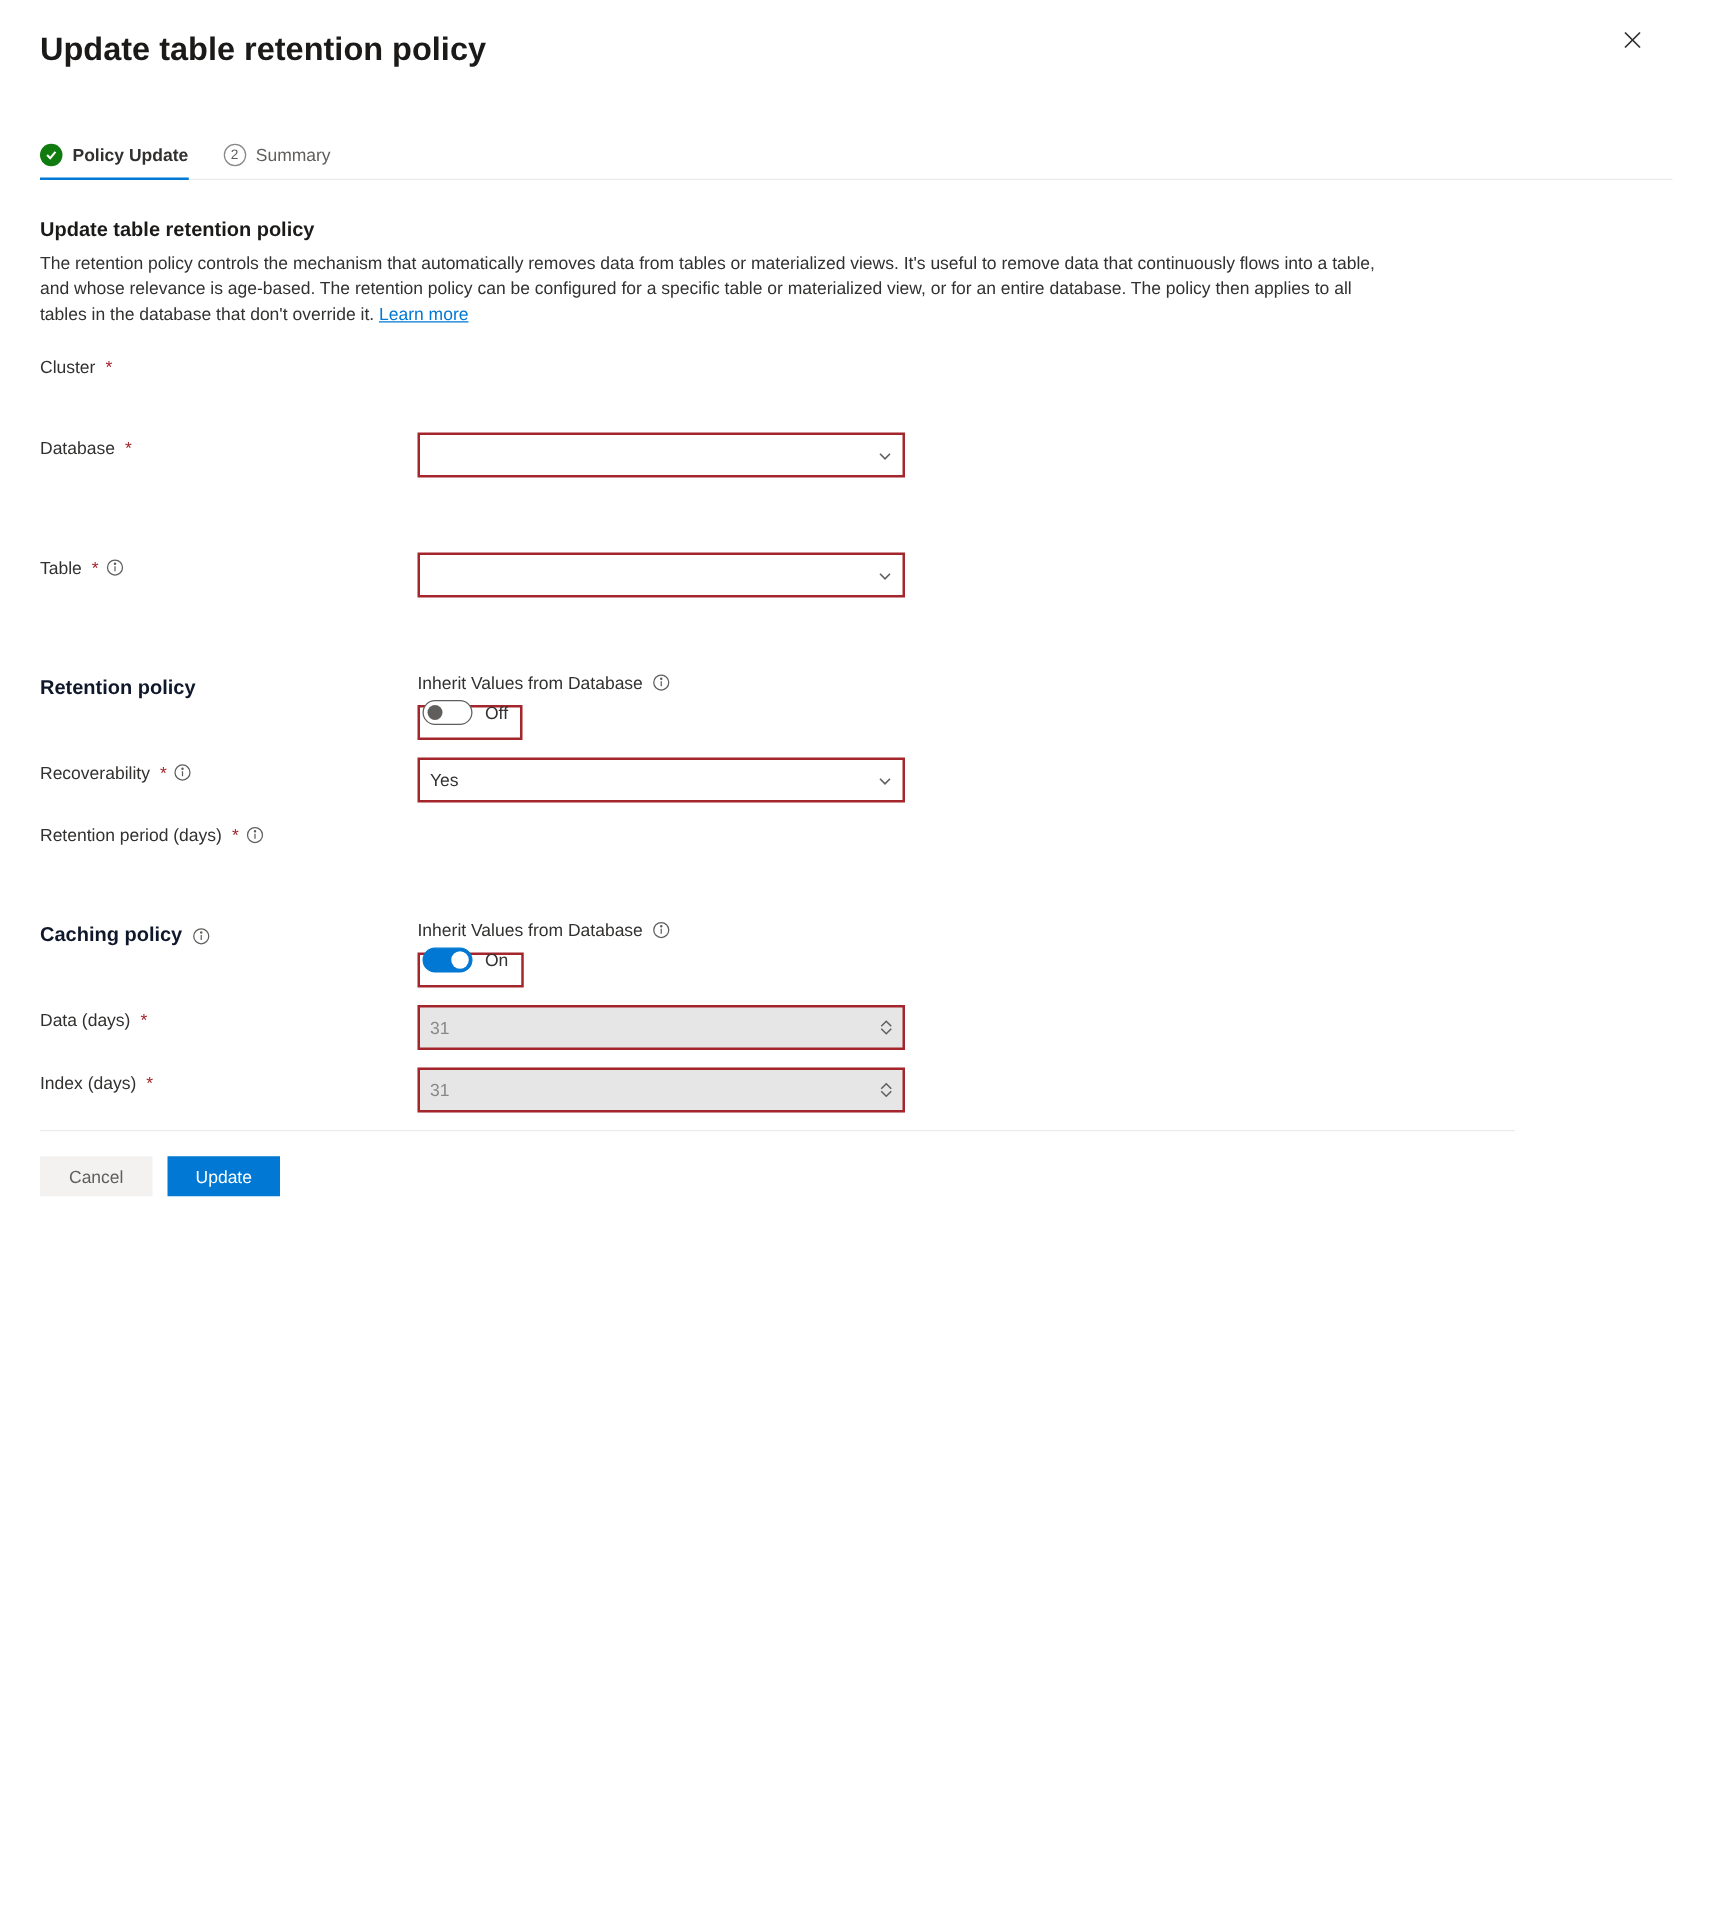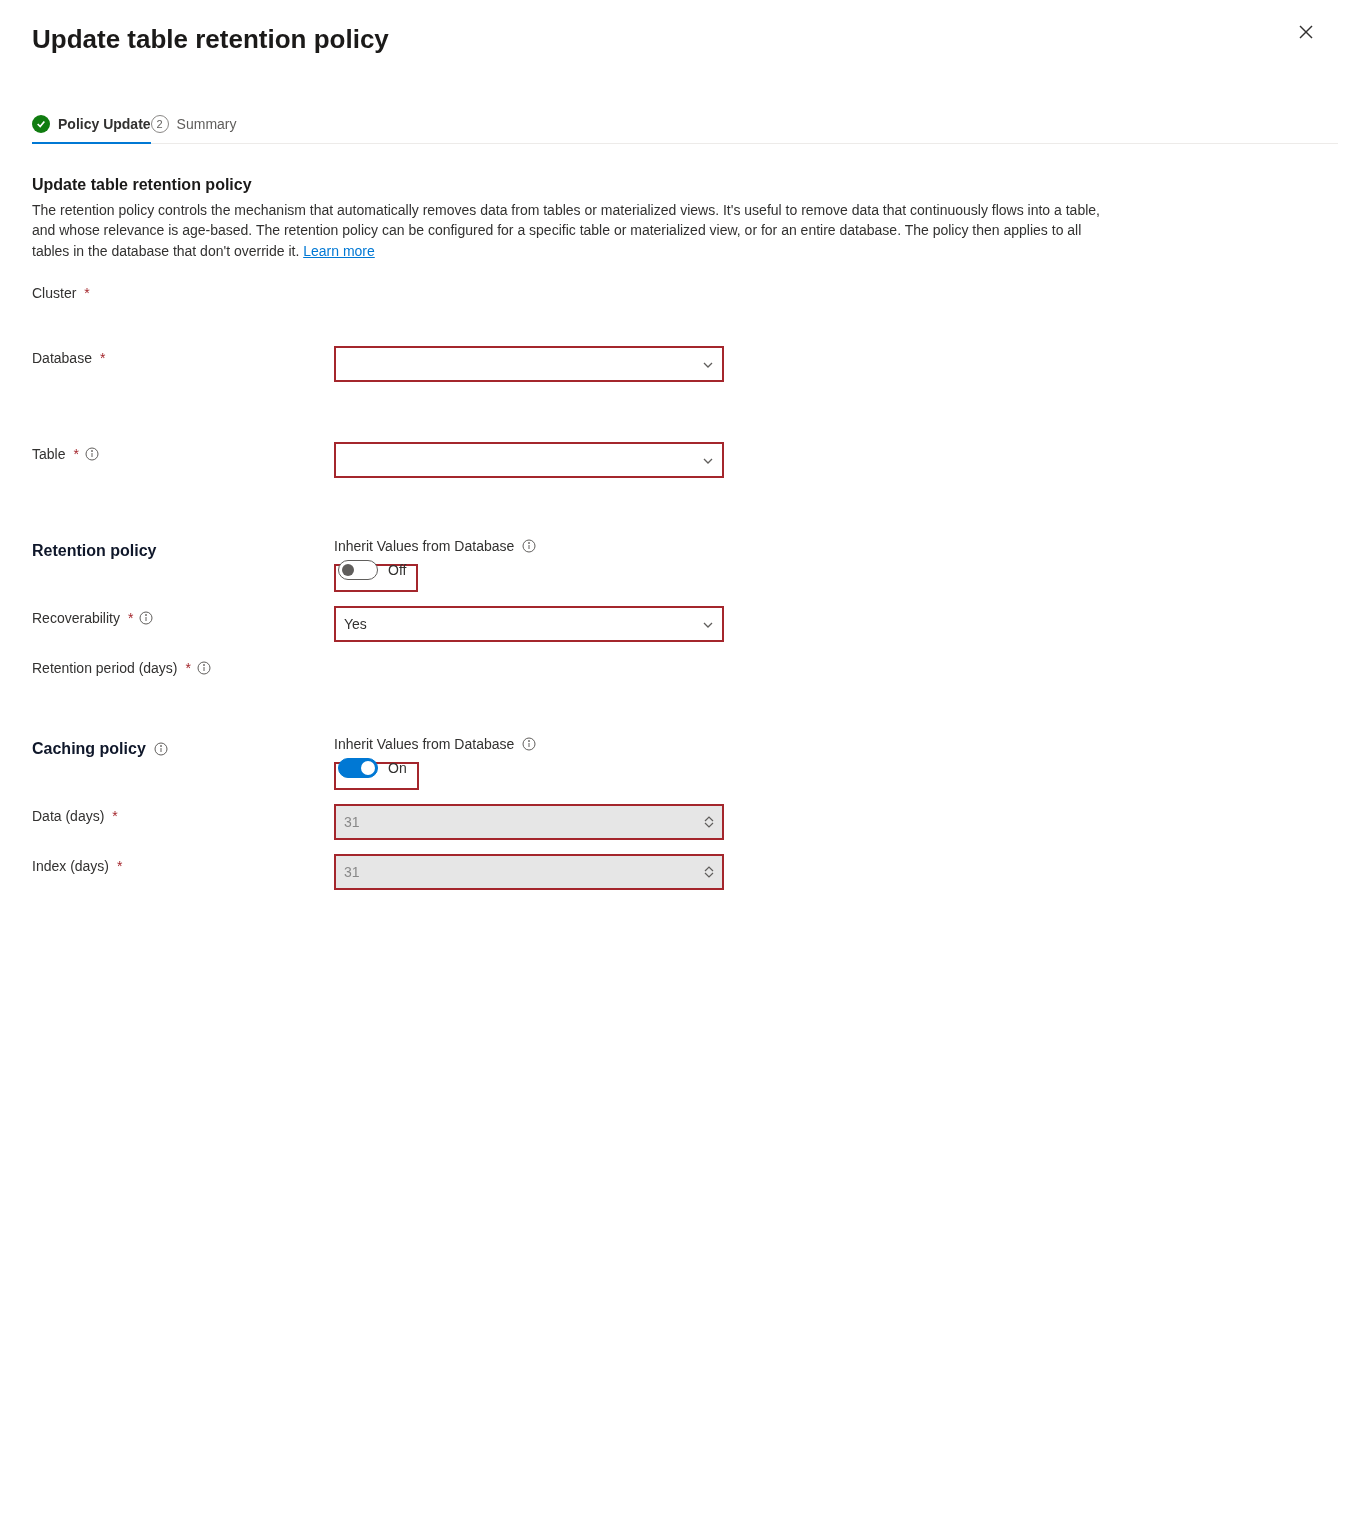--- a/index.html
+++ b/index.html
@@ -23,20 +23,21 @@
     }
     .close-icon {
       width: 16px;
       height: 16px;
       cursor: pointer;
       color: #323130;
       margin-right: 24px;
     }
     .tabs {
       display: flex;
+      gap: 28px;
       border-bottom: 1px solid #edebe9;
       margin-bottom: 32px;
     }
     .tab {
       display: flex;
       align-items: center;
       gap: 8px;
       padding-bottom: 10px;
       cursor: pointer;
       font-size: 14px;
@@ -425,13 +426,17 @@
               <polyline points="1,5 5,1 9,5"></polyline>
             </svg>
           <svg viewBox="0 0 10 6" fill="none" stroke="currentColor" stroke-width="1.2">
               <polyline points="1,1 5,5 9,1"></polyline>
             </svg>
         </span>
       </div>
     </div>
   </div>
 
+  <div class="footer">
+    <button class="btn btn-default">Cancel</button>
+    <button class="btn btn-primary">Update</button>
+  </div>
 </div>
 
 </body></html>

